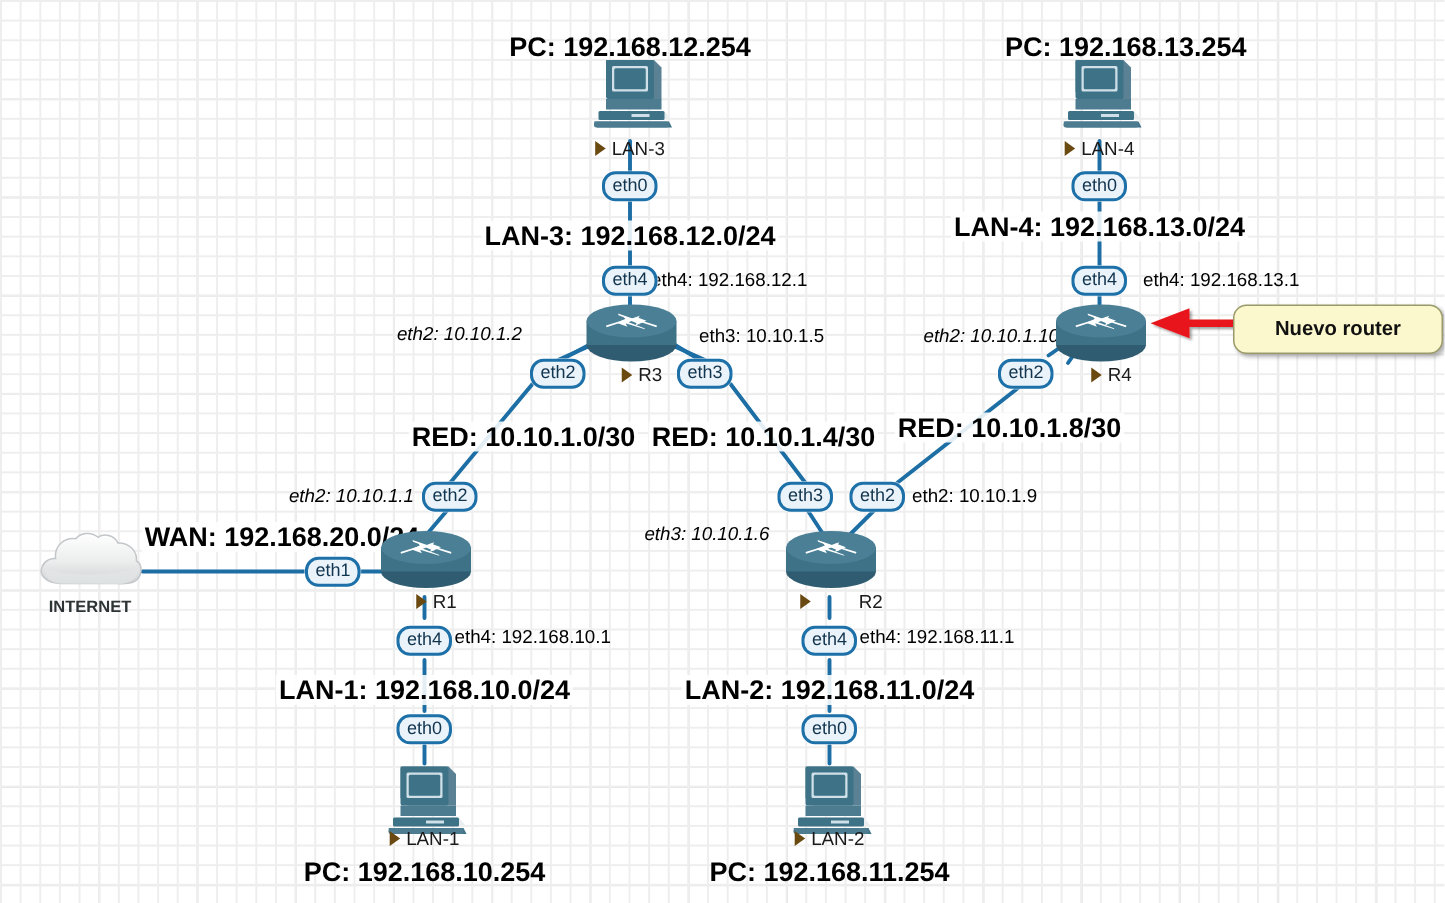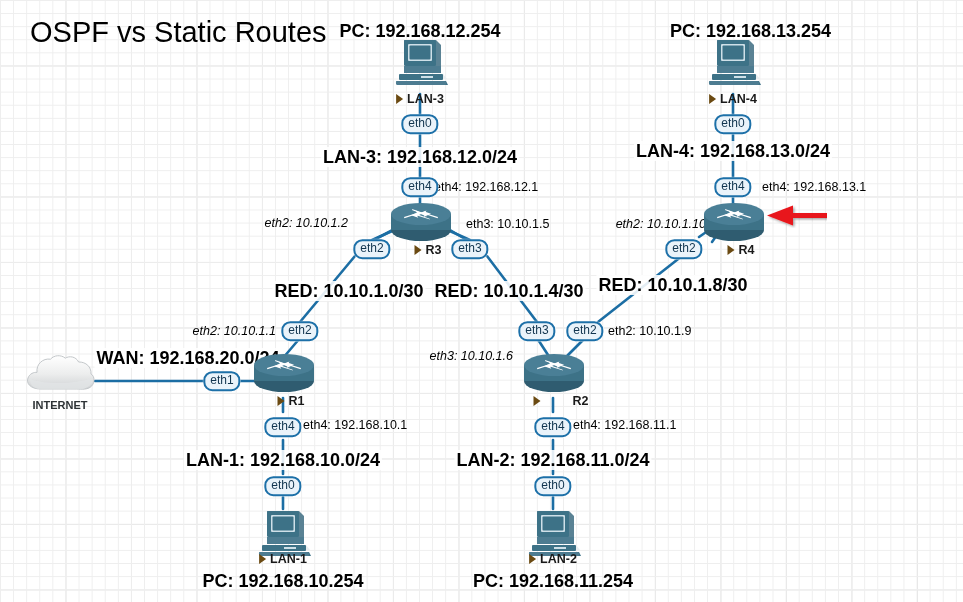--- a/index.html
+++ b/index.html
@@ -64,21 +64,21 @@
     line-height:1.05;
     z-index:5;
     box-shadow:0 0 0 0.5px rgba(255,255,255,.6);
   }
 
   
   .devname{
     position:absolute;
     transform:translate(-50%,0);
     display:flex;align-items:center;gap:4px;
-    font-size:12.5px;font-weight:bold;color:#1a1a1a;
+    font-size:12.5px;font-weight:normal;color:#1a1a1a;
     white-space:nowrap;
     z-index:4;
   }
   .tri{
     width:0;height:0;
     border-left:7px solid #6b4a12;
     border-top:5px solid transparent;
     border-bottom:5px solid transparent;
     display:inline-block;
   }
@@ -163,22 +163,22 @@
       <line x1="553" y1="440" x2="553" y2="474"></line>
       <line x1="553" y1="497" x2="553" y2="509"></line>
 
       <line x1="712" y1="242" x2="726" y2="222"></line>
 
       <line x1="370" y1="242" x2="404" y2="224"></line>
       <line x1="470" y1="242" x2="440" y2="224"></line>
     </g>
   </svg>
 
-  <div class="title" style="left:30px;top:16px;">OSPF vs Static Routes</div>
-
+
+  <div class="callout" style="left:822px;top:203px;width:118px;">Nuevo router</div>
 
   <svg class="arrow-red" style="left:767px;top:204px;width:60px;height:24px;" viewBox="0 0 60 24">
     <defs>
       <filter id="ash" x="-30%" y="-30%" width="180%" height="180%">
         <feDropShadow dx="1.5" dy="1.5" stdDeviation="0.8" flood-color="#000" flood-opacity="0.35"></feDropShadow>
       </filter>
     </defs>
     <g filter="url(#ash)">
       <rect x="24" y="9" width="36" height="5" fill="#e8181b"></rect>
       <polygon points="0,11.5 26,1.5 26,21.5" fill="#e8181b"></polygon>

